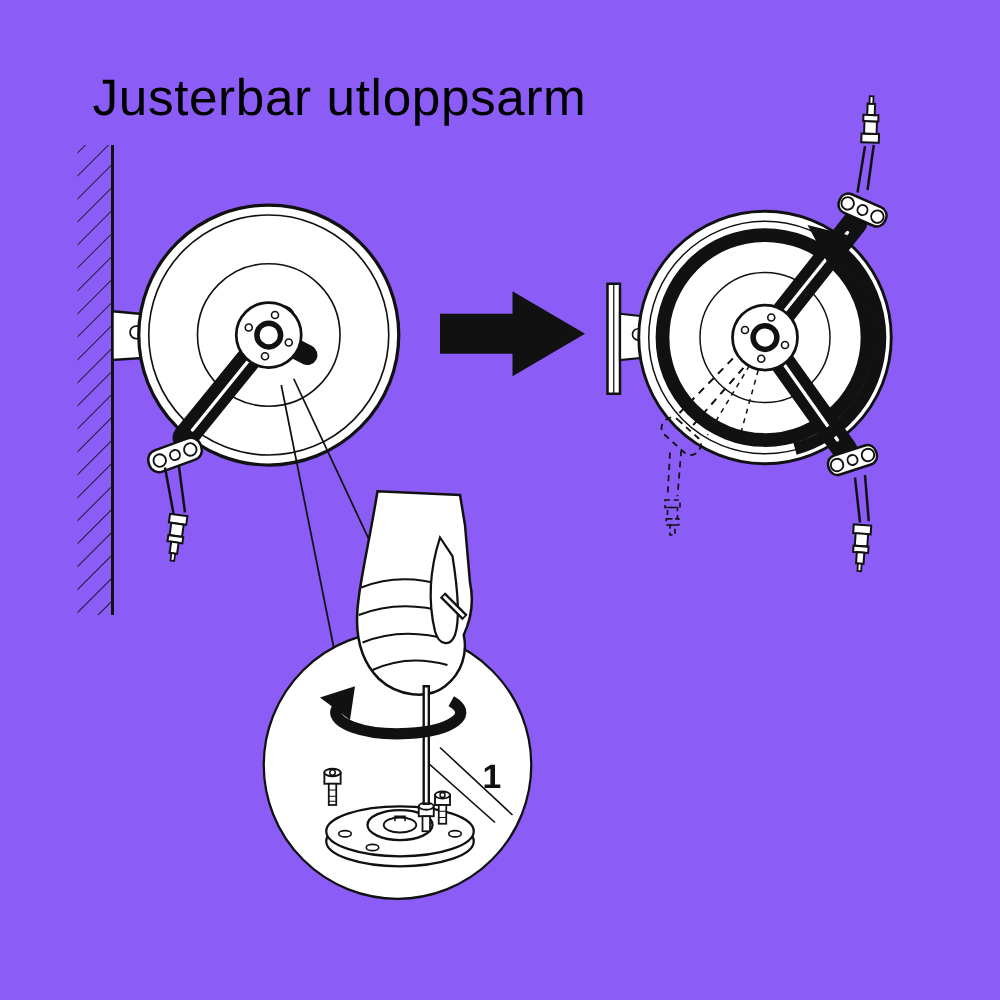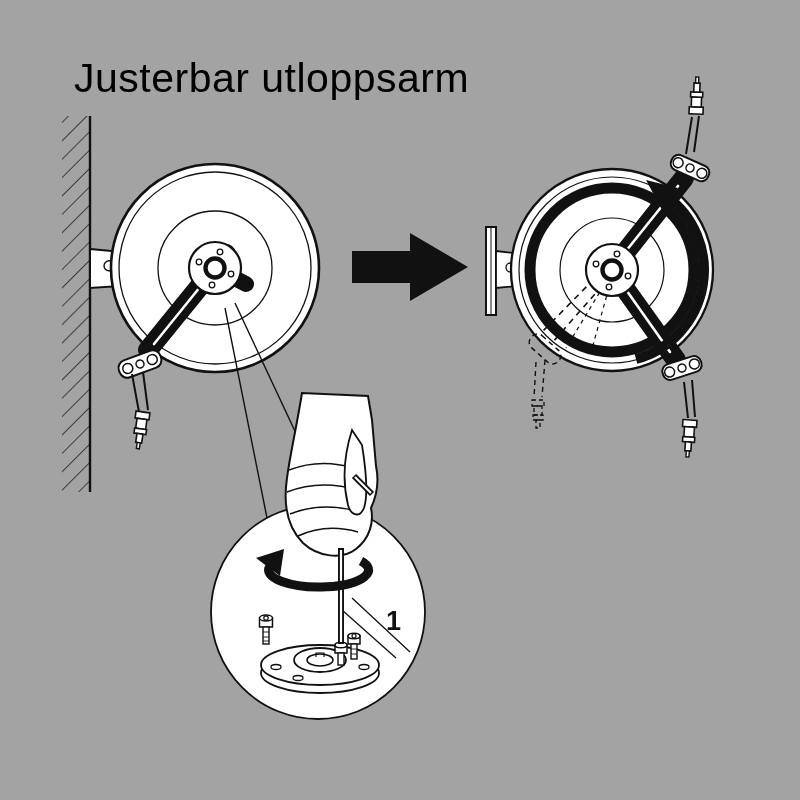--- a/index.html
+++ b/index.html
@@ -1,17 +1,17 @@
 <!DOCTYPE html>
 <html><head>
 <meta charset="utf-8">
 <style>
   html,body{margin:0;padding:0;background:#ffffff;}
   .canvas{
-    position:relative;width:800px;height:800px;background:#a3a3a3;
+    position:relative;width:800px;height:800px;background:#8b5cf6;
     font-family:"Liberation Sans", sans-serif;overflow:hidden;
   }
   .title{
     position:absolute;left:74px;top:56px;font-size:41px;line-height:1.1;
     color:#000;font-weight:400;letter-spacing:0.5px;white-space:nowrap;
   }
   svg{position:absolute;left:0;top:0;}
   .ink{stroke:#111;fill:none;}
 </style>
 </head>

